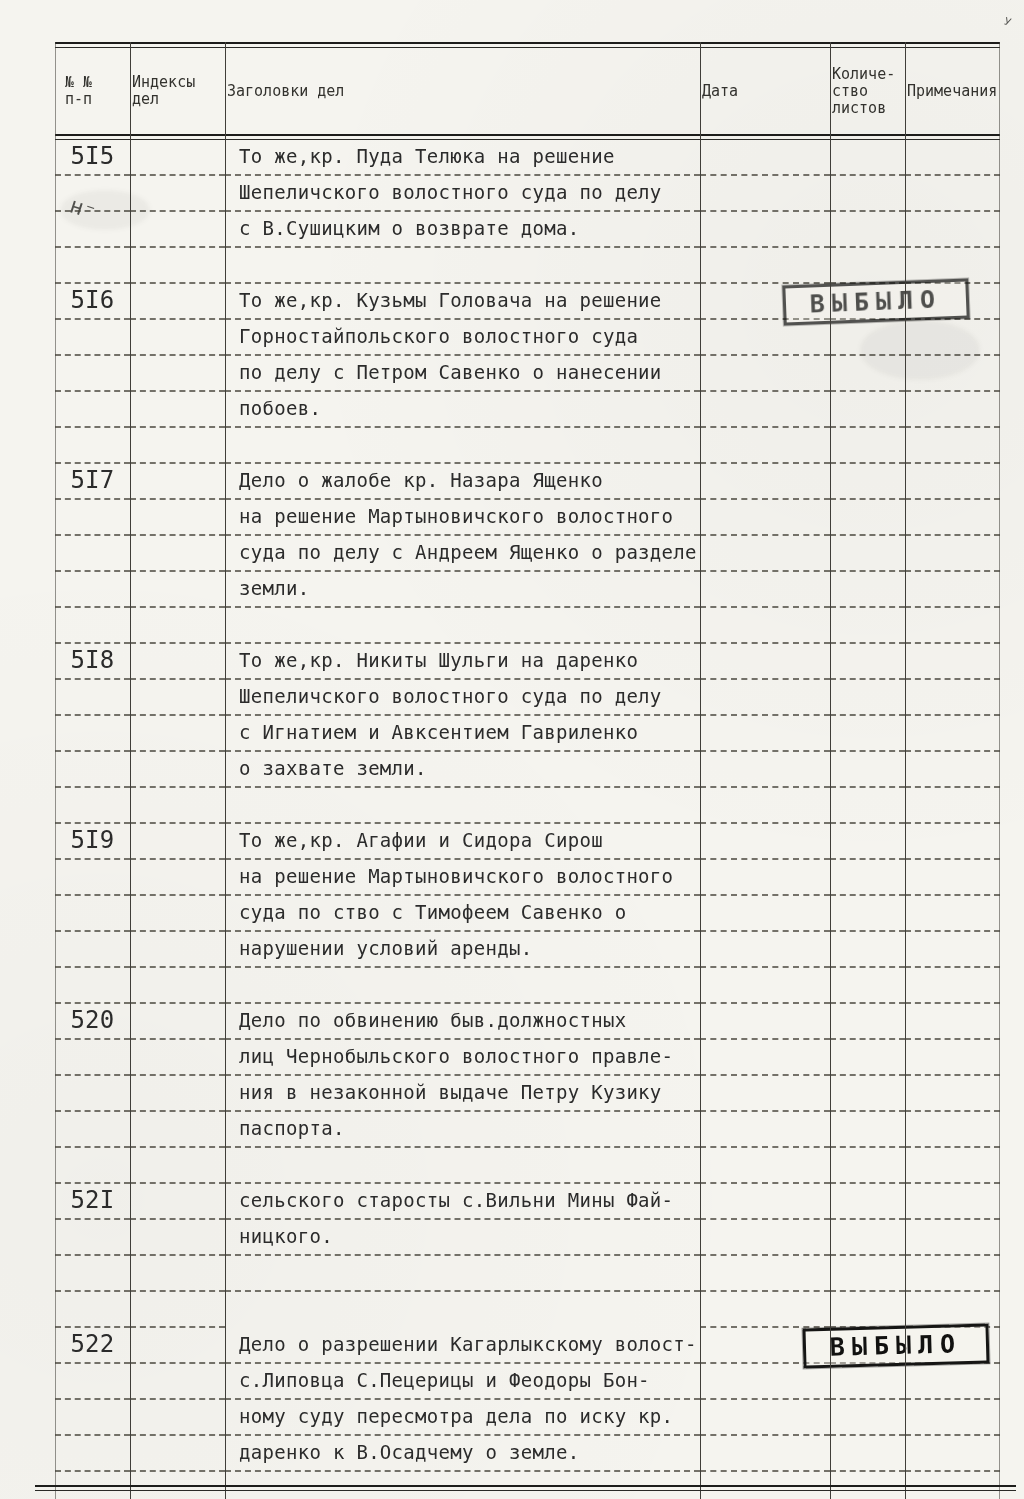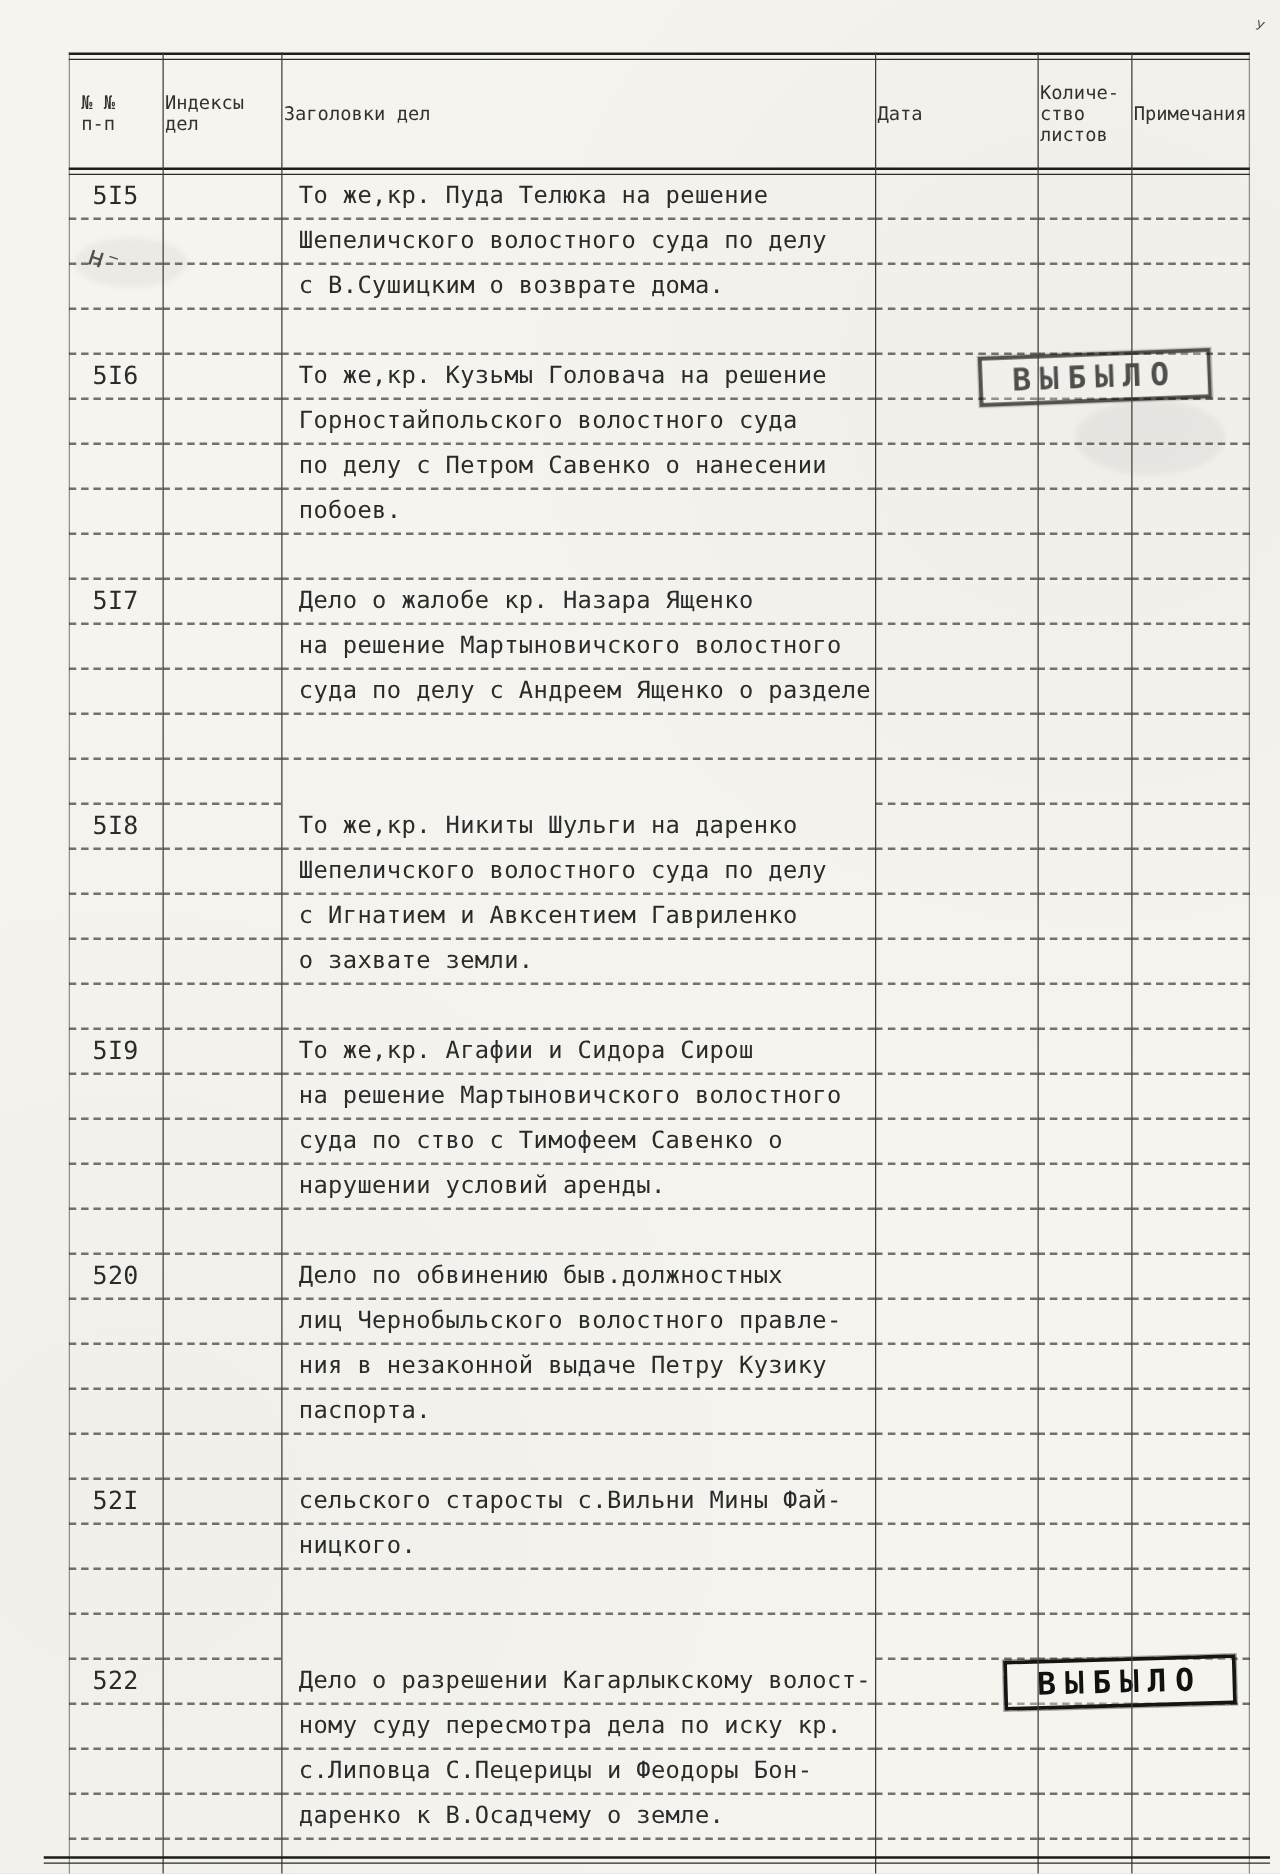--- a/index.html
+++ b/index.html
@@ -56,21 +56,21 @@
   }
   .cell { overflow: hidden; }
   .line {
     height: 34px;
     line-height: 32px;
     border-bottom: 2px dashed rgba(72, 69, 60, 0.75);
     white-space: nowrap;
     font-size: 19px;
     letter-spacing: 0.3px;
   }
-  .col-num .line { text-align: center; font-size: 20px; }
+  .col-num .line { text-align: center; font-size: 24px; }
   .col-title .line { padding-left: 14px; }
   .vline {
     position: absolute;
     top: 0;
     bottom: 0;
     width: 1px;
     background: #403e39;
   }
   .vline.faint { background: rgba(64,62,57,0.55); }
   .stamp {
@@ -252,20 +252,21 @@
             <div class="line"></div>
             <div class="line"></div>
             <div class="line"></div>
             <div class="line"></div>
             <div class="line"></div>
           </div>
           <div class="cell col-title">
             <div class="line">Дело о жалобе кр. Назара Ященко</div>
             <div class="line">на решение Мартыновичского волостного</div>
             <div class="line">суда по делу с Андреем Ященко о разделе</div>
+            <div class="line">земли.</div>
             <div class="line"></div>
           </div>
           <div class="cell col-date">
             <div class="line"></div>
             <div class="line"></div>
             <div class="line"></div>
             <div class="line"></div>
             <div class="line"></div>
           </div>
           <div class="cell col-sheets">
@@ -462,22 +463,22 @@
           </div>
           <div class="cell col-index">
             <div class="line"></div>
             <div class="line"></div>
             <div class="line"></div>
             <div class="line"></div>
             <div class="line"></div>
           </div>
           <div class="cell col-title">
             <div class="line">Дело о разрешении Кагарлыкскому волост-</div>
+            <div class="line">с.Липовца С.Пецерицы и Феодоры Бон-</div>
             <div class="line">ному суду пересмотра дела по иску кр.</div>
-            <div class="line">с.Липовца С.Пецерицы и Феодоры Бон-</div>
             <div class="line">даренко к В.Осадчему о земле.</div>
             <div class="line"></div>
           </div>
           <div class="cell col-date">
             <div class="line"></div>
             <div class="line"></div>
             <div class="line"></div>
             <div class="line"></div>
             <div class="line"></div>
           </div>

